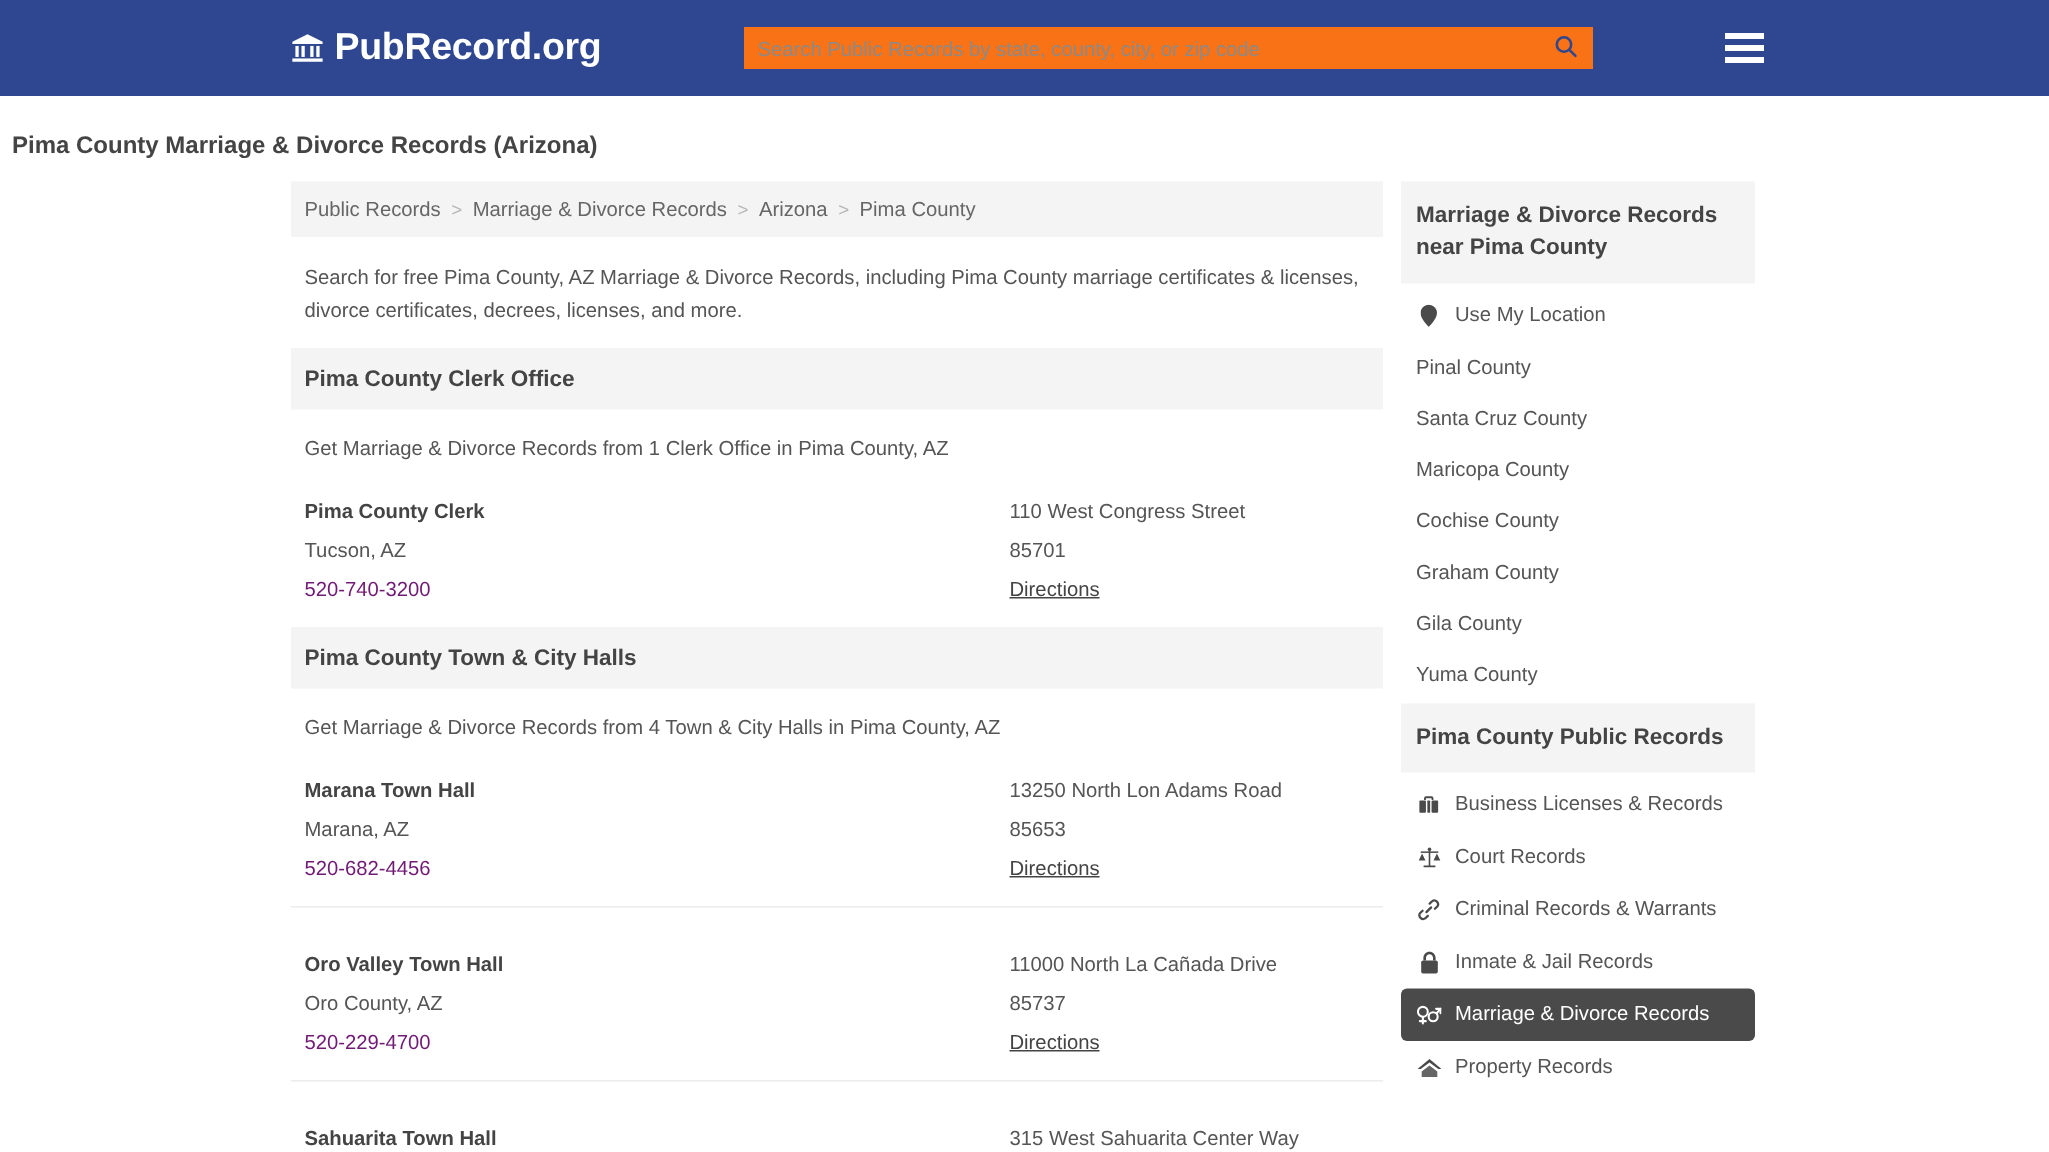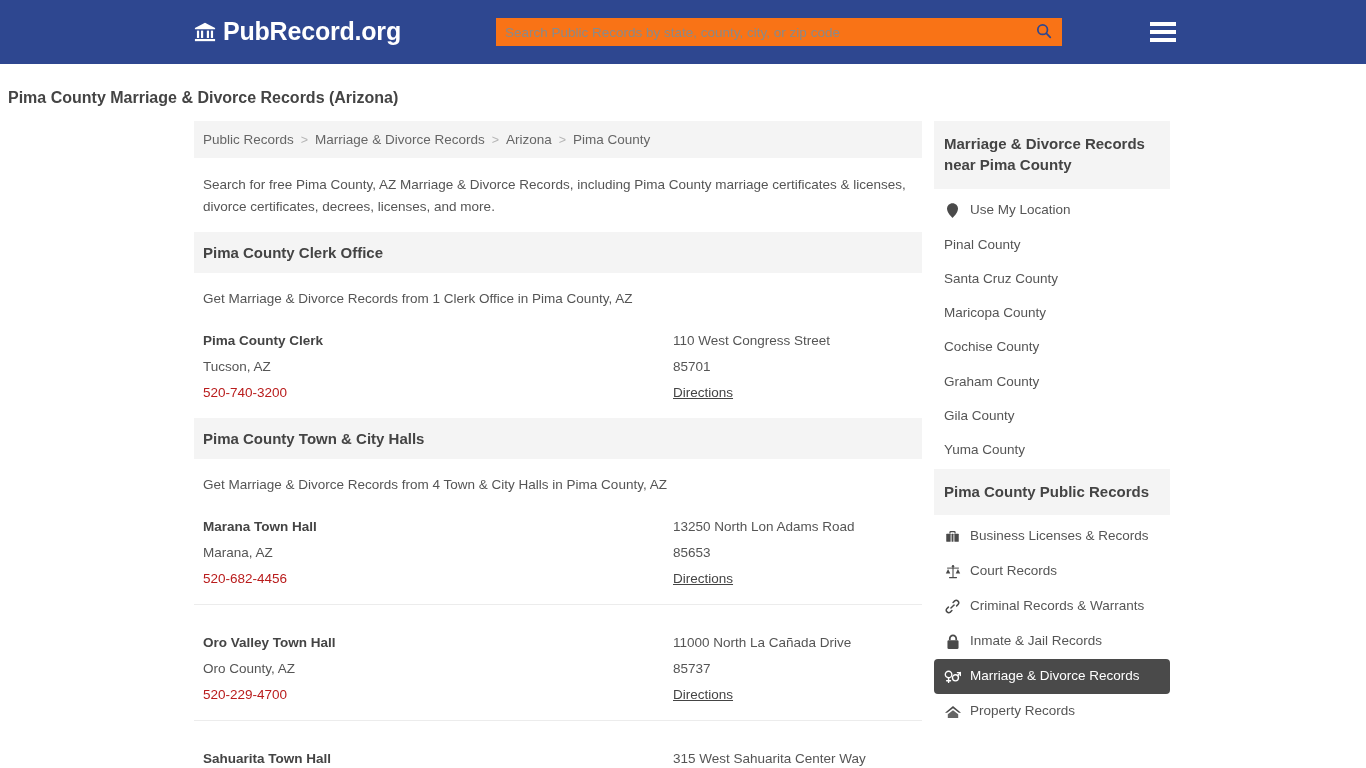--- a/index.html
+++ b/index.html
@@ -175,21 +175,21 @@
     color: #555555;
   }
   .listing + .listing { border-top: 1px solid #ececec; padding-top: 25px; align-items: center; }
   .listing-left { width: 470px; }
   .listing-right { flex: 1; }
   .listing-name {
     font-weight: bold;
     color: #444444;
   }
   .listing-city, .listing-zip, .listing-street { color: #555555; }
-  .listing-phone { color: #b91c1c; }
+  .listing-phone { color: #701a75; }
   .directions-link {
     color: #444444;
     text-decoration: underline;
     cursor: pointer;
   }
 
   
   .side-panel { margin-bottom: 2px; }
   .side-panel-header {
     background: #f4f4f4;

